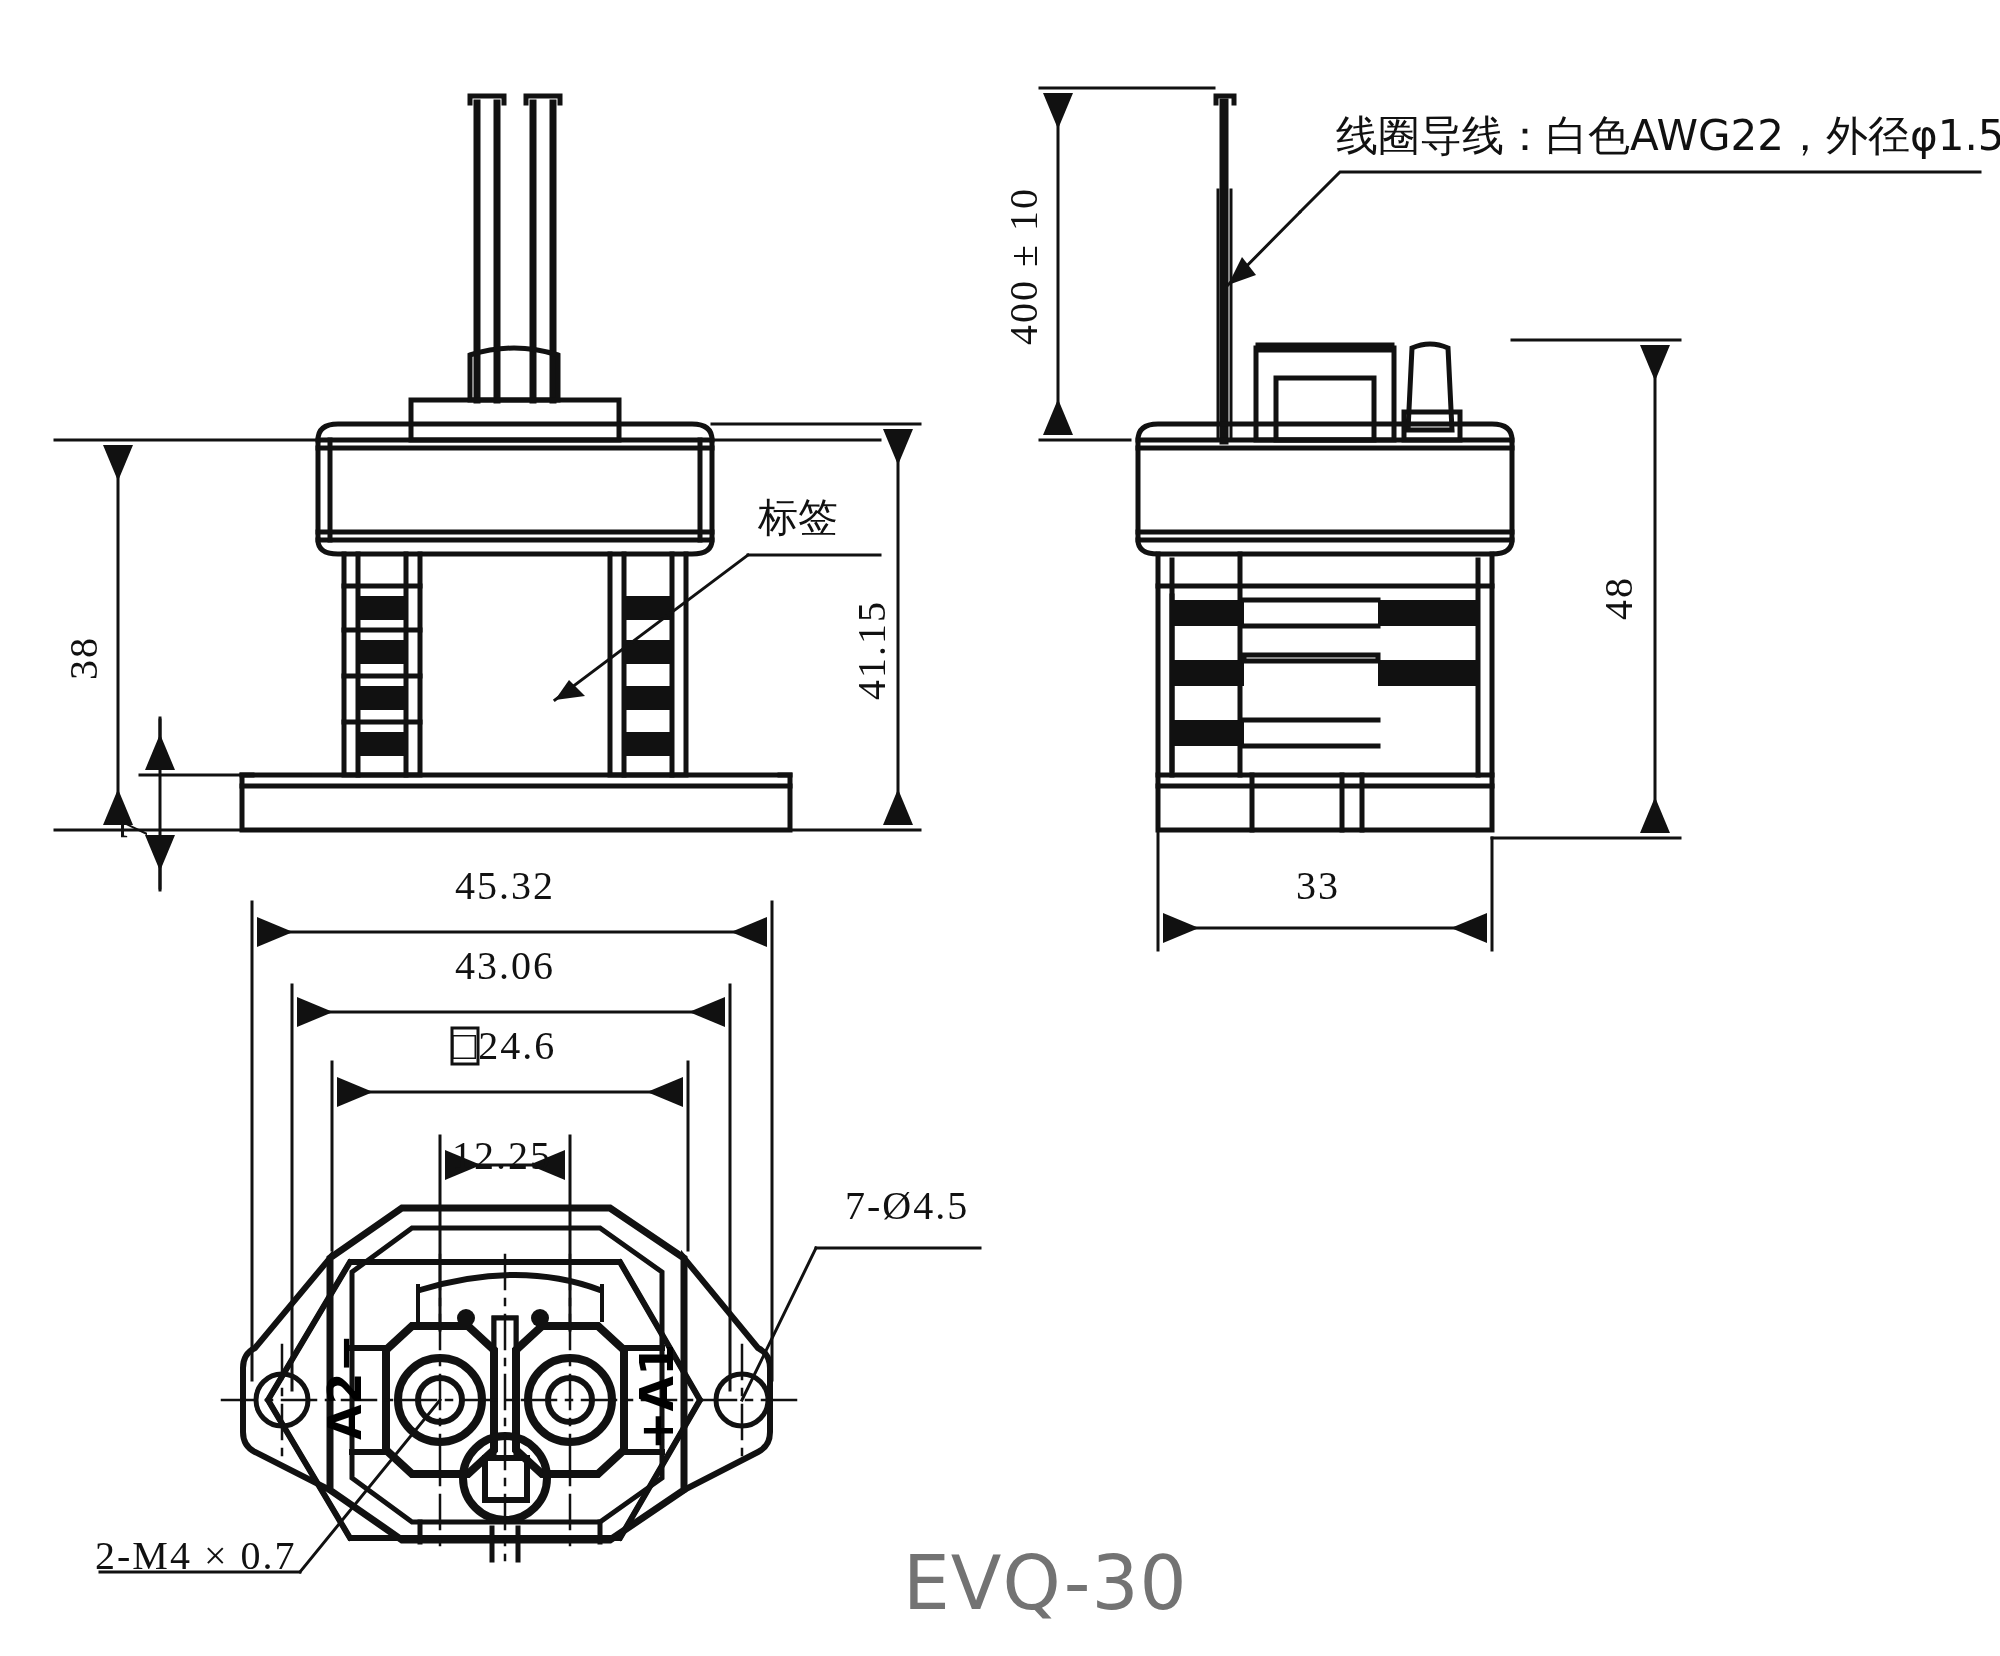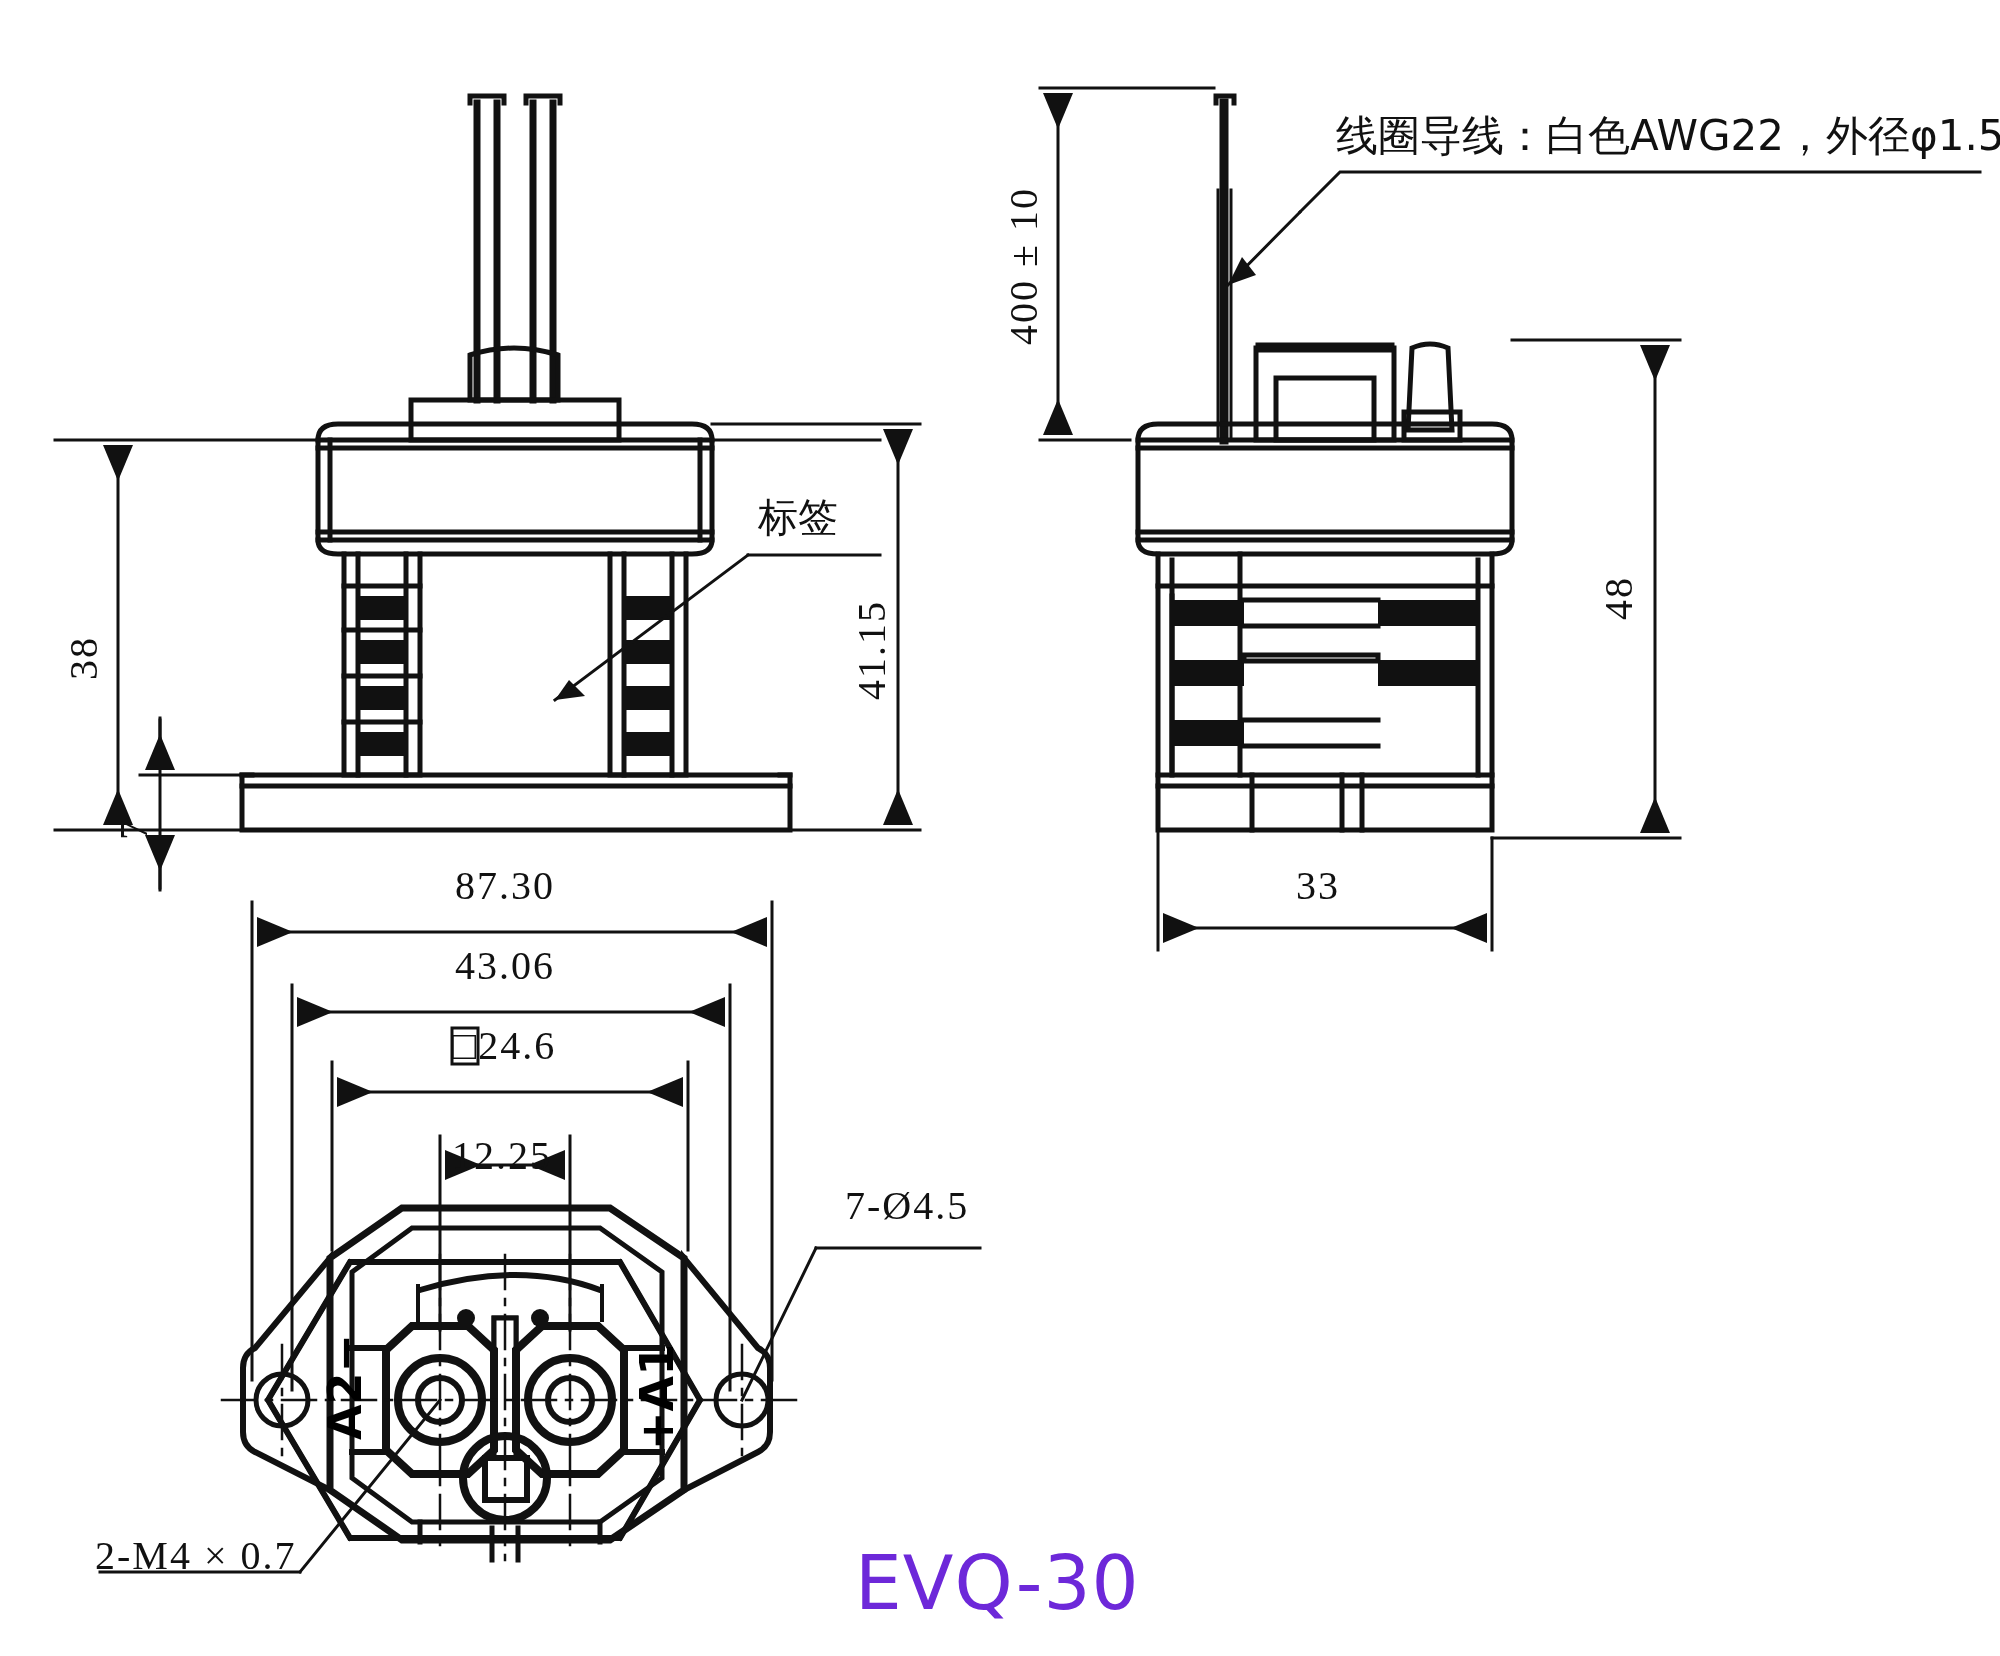--- a/index.html
+++ b/index.html
@@ -40,21 +40,22 @@
     font-size: 40px;
   }
   .rot90 {
     transform: rotate(-90deg);
     transform-origin: left top;
   }
   .title-text {
     font-family: "DejaVu Sans", "Liberation Sans", sans-serif;
     font-size: 74px;
     letter-spacing: 1px;
-    color: #6d28d9;
+    color: #737373;
+    margin-left: 48px;
   }
   .mark {
     font-family: "DejaVu Sans", "Liberation Sans", sans-serif;
     font-weight: bold;
     font-size: 46px;
     color: #000;
   }
 </style>
 </head>
 <body>
@@ -302,21 +303,21 @@
   <div class="txt cn" style="left:758px; top:490px;text-align:right;">标签</div>
 
   <div class="txt dim rot90" style="left:1000px; top:345px;">400 ± 10</div>
 
   <div class="txt cn" style="left:1336px; top:108px; font-size:42px;">线圈导线：白色AWG22，外径φ1.5mm</div>
 
   <div class="txt dim rot90" style="left:1595px; top:620px;">48</div>
 
   <div class="txt dim" style="left:1288px; top:862px;margin-left:8px;">33</div>
 
-  <div class="txt dim" style="left:455px; top:862px;">87.30</div>
+  <div class="txt dim" style="left:455px; top:862px;">45.32</div>
 
   <div class="txt dim" style="left:455px; top:942px;">43.06</div>
 
   <div class="txt dim" style="left:452px; top:1022px;">□24.6</div>
 
   <div class="txt dim" style="left:452px; top:1132px;">12.25</div>
 
   <div class="txt dim" style="left:845px; top:1182px;">7-Ø4.5</div>
 
   <div class="txt dim" style="left:95px; top:1532px;">2-M4 × 0.7</div>

